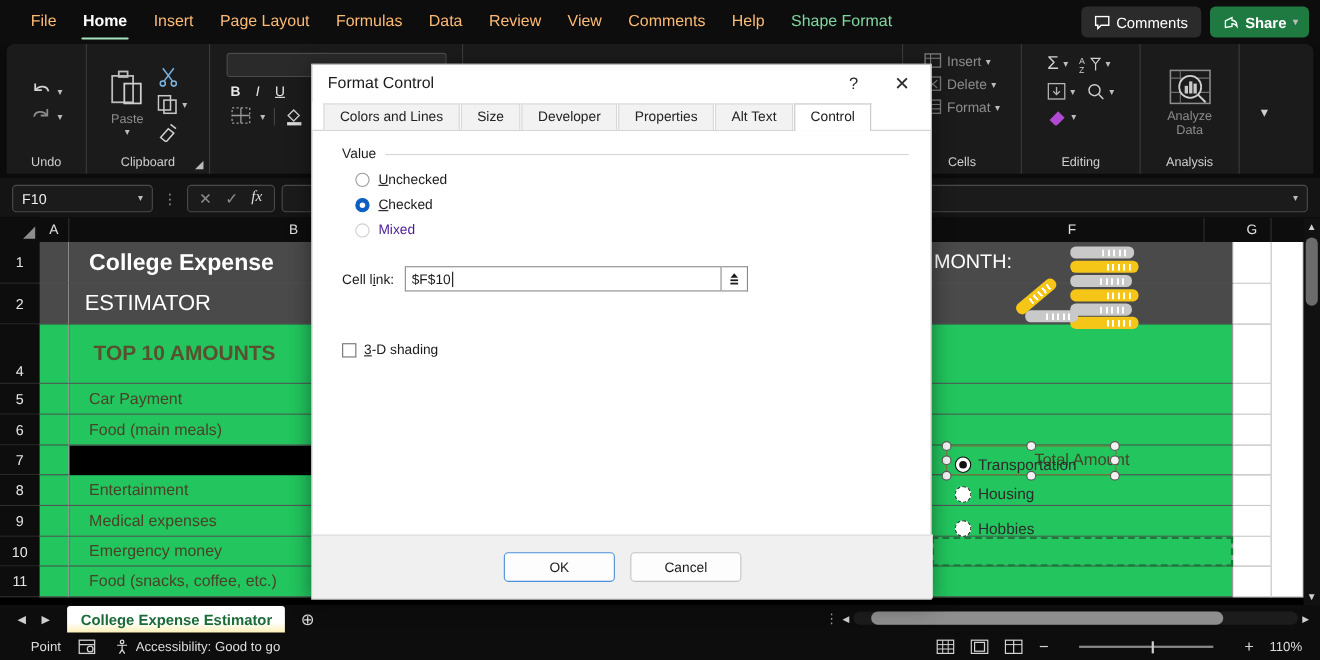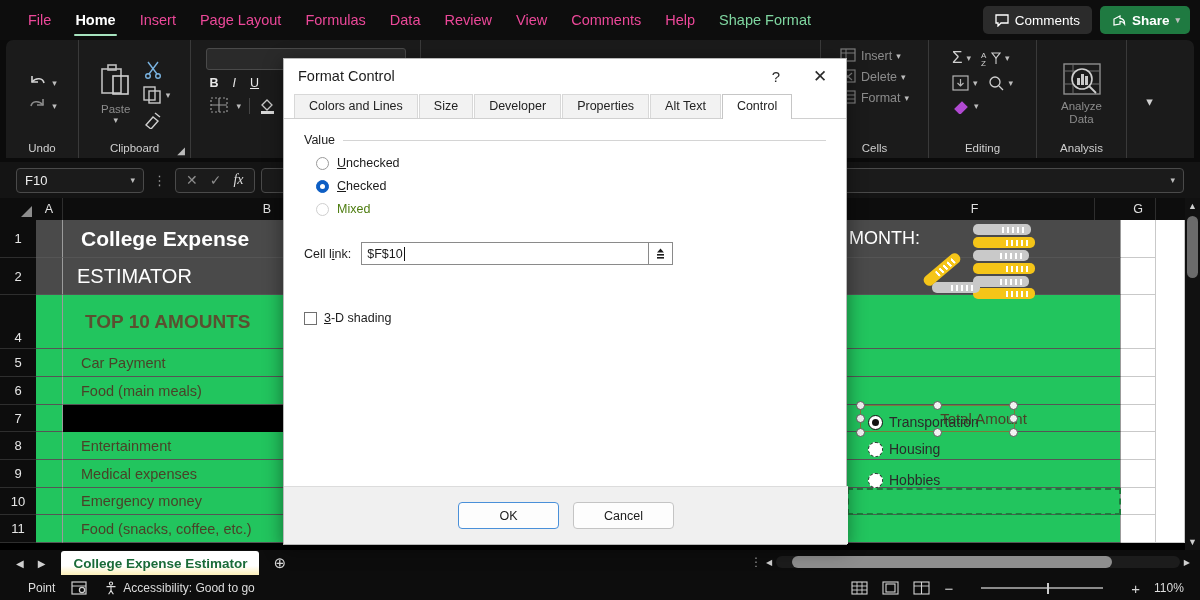--- a/index.html
+++ b/index.html
@@ -10,21 +10,21 @@
   }
   #app { position: relative; width: 1200px; height: 600px; }
 
   
   .titlebar {
     position: absolute; left: 0; top: 0; width: 1200px; height: 40px;
     background: #0d0d0d; display: flex; align-items: center;
   }
   .tabstrip { display: flex; align-items: flex-end; height: 40px; padding-left: 16px; gap: 0; }
   .rtab {
-    font-size: 14.5px; color: #ec4899; padding: 0 12px; height: 40px;
+    font-size: 14.5px; color: #fdba74; padding: 0 12px; height: 40px;
     display: flex; align-items: center; position: relative; white-space: nowrap;
   }
   .rtab.active { color: #ffffff; font-weight: bold; }
   .rtab.active::after {
     content: ""; position: absolute; left: 11px; right: 11px; bottom: 4px;
     height: 2.5px; background: #a7e3bf; border-radius: 2px;
   }
   .rtab.contextual { color: #7fd6a0; }
   .topright { position: absolute; right: 10px; top: 6px; display: flex; align-items: center; gap: 8px; }
   .btn-comments {
@@ -52,21 +52,21 @@
   .dim { color: #8c8c8c; }
   .chev { font-size: 9px; color: #bdbdbd; }
   .dialoglauncher { position: absolute; right: 5px; bottom: 2px; font-size: 10px; color: #bbb; }
 
   .stack2 { display: flex; flex-direction: column; gap: 7px; }
   .row-inline { display: flex; align-items: center; gap: 4px; }
   .smalllbl { font-size: 12.5px; }
 
   
   .fbar { position: absolute; left: 0; top: 162px; width: 1200px; height: 36px;
-          background: #141414; display: flex; align-items: center; padding: 0 16px; gap: 6px; }
+          background: #141414; display: flex; align-items: center; padding: 0 11px; gap: 6px; }
   .namebox { width: 128px; height: 25px; background: #1b1b1b; border: 1px solid #4a4a4a;
              border-radius: 4px; display: flex; align-items: center; padding: 0 8px;
              font-size: 13px; color: #eee; justify-content: space-between; }
   .fbdots { color: #9a9a9a; font-size: 13px; padding: 0 3px; letter-spacing: 0; }
   .fbicons { display: flex; align-items: center; gap: 12px; height: 25px;
              background: #1b1b1b; border: 1px solid #4a4a4a; border-radius: 4px; padding: 0 10px; }
   .fbinput { flex: 1; height: 25px; background: #1b1b1b; border: 1px solid #4a4a4a;
              border-radius: 4px; display: flex; align-items: center; padding: 0 8px;
              font-size: 13px; color: #eee; justify-content: flex-end; }
 
@@ -152,31 +152,31 @@
   .dlg-title .ttxt { font-size: 14.5px; flex: 1; }
   .dlg-hbtn { width: 44px; height: 32px; display: flex; align-items: center;
               justify-content: center; font-size: 15px; color: #2b2b2b; }
   .dlg-tabs { display: flex; align-items: flex-end; height: 26px; padding-left: 10px;
               border-bottom: 1px solid #d0d0d0; background: #fff; }
   .dtab { font-size: 12.5px; padding: 4px 14px 5px; background: #f2f2f2;
           border: 1px solid #d8d8d8; border-bottom: none; color: #222; }
   .dtab + .dtab { margin-left: 1px; }
   .dtab.active { background: #fff; border-color: #c6c6c6; padding-bottom: 6px;
                  position: relative; top: 1px; }
-  .dlg-body { position: relative; padding: 14px 20px; }
+  .dlg-body { position: relative; padding: 14px 20px; margin-left: 7px; }
   fieldset.valuegrp { border: none; padding: 0; }
   .grp-legend { font-size: 12.5px; display: flex; align-items: center; gap: 8px; color: #1b1b1b; }
   .grp-legend .line { flex: 1; height: 1px; background: #d4d4d4; }
   .radio-row { display: flex; align-items: center; gap: 8px; margin: 9px 0 0 12px; font-size: 12.5px; }
   .radio { width: 13px; height: 13px; border-radius: 50%; border: 1.3px solid #9a9a9a;
            background: #fff; display: inline-flex; align-items: center; justify-content: center; flex: none; }
   .radio.on { border: 1.3px solid #0d5ec4; background: #0d5ec4; }
   .radio.on::after { content: ""; width: 5px; height: 5px; border-radius: 50%; background: #fff; }
   .radio.dis { border-color: #cfcfcf; }
-  .lbl-dis { color: #4d7c0f; }
+  .lbl-dis { color: #4c1d95; }
   u { text-decoration: underline; }
   .celllink-row { display: flex; align-items: center; gap: 10px; margin-top: 26px; }
   .celllink-lbl { font-size: 12.5px; }
   .celllink-input { width: 288px; height: 23px; border: 1px solid #8a8a8a; background: #fff;
                     display: flex; align-items: center; padding: 0 5px; font-size: 12.5px;
                     position: relative; }
   .caret { display: inline-block; width: 1px; height: 14px; background: #111; margin-left: 1px; }
   .picker { width: 24px; height: 23px; border: 1px solid #8a8a8a; border-left: none;
             background: #fff; display: flex; align-items: center; justify-content: center; font-size: 12px; }
   .shading-row { display: flex; align-items: center; gap: 7px; margin-top: 46px; font-size: 12.5px; }

